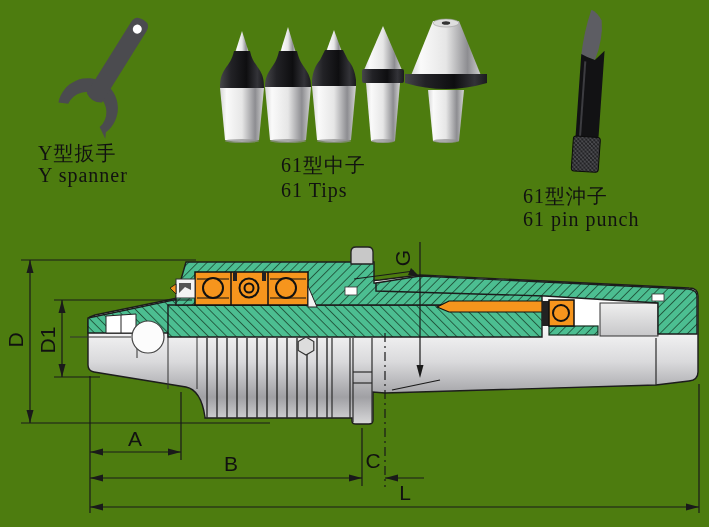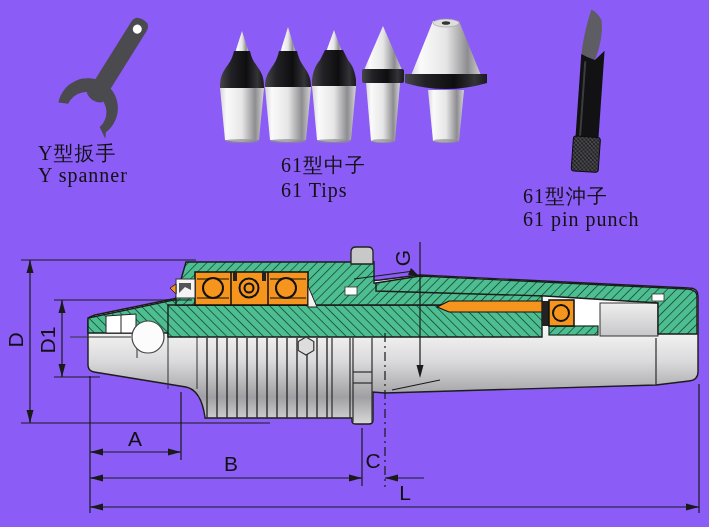--- a/index.html
+++ b/index.html
@@ -1,16 +1,16 @@
 <!DOCTYPE html>
 <html><head>
 <meta charset="utf-8">
 <style>
   html,body{margin:0;padding:0;background:#fff;}
-  .canvas{position:relative;width:709px;height:527px;background:#8b5cf6;overflow:hidden;
+  .canvas{position:relative;width:709px;height:527px;background:#4d7c0f;overflow:hidden;
           font-family:"Liberation Sans", sans-serif;}
   svg{position:absolute;left:0;top:0;}
   .cjk-label{font-family:"Liberation Serif","DejaVu Serif",serif;font-size:20px;fill:#111;letter-spacing:1px;}
   .dim-label{font-family:"Liberation Sans","DejaVu Sans",sans-serif;font-size:21px;fill:#111;}
   .outline{stroke:#1c1c1c;stroke-width:1.4;}
 </style>
 </head>
 <body>
 
 <div class="canvas">

